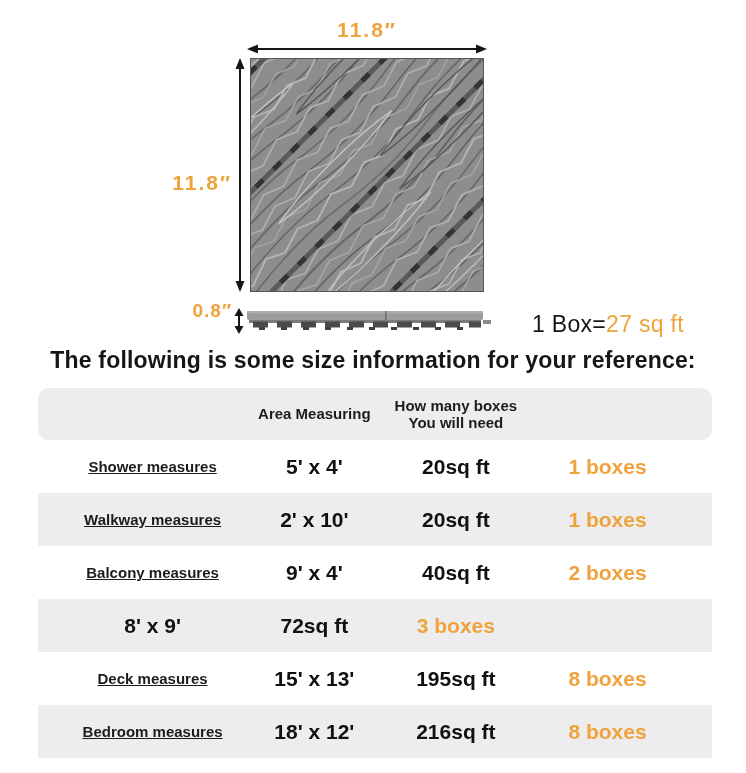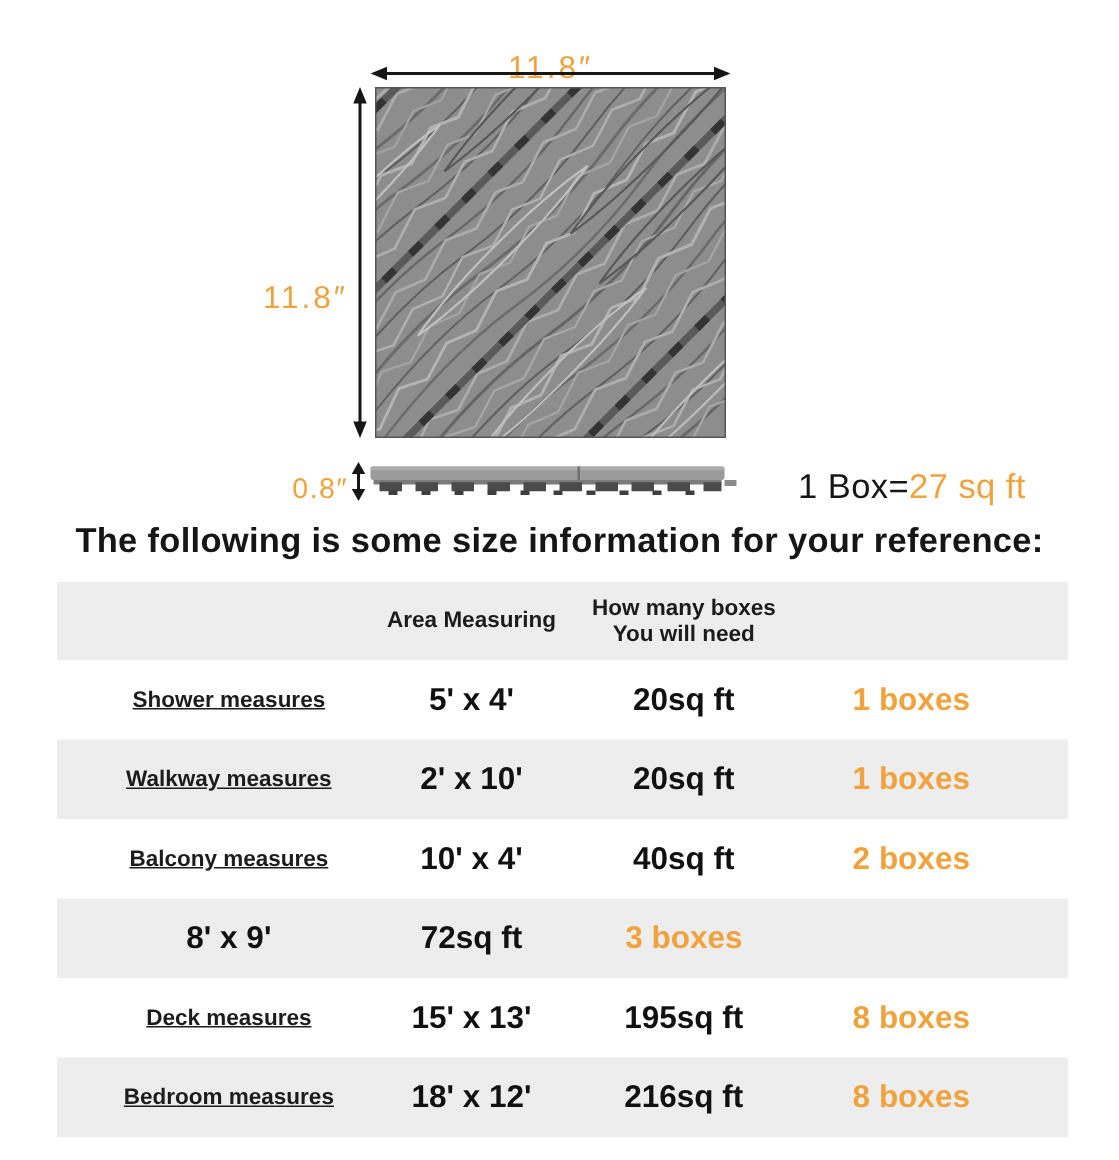--- a/index.html
+++ b/index.html
@@ -13,25 +13,24 @@
   .page{
     position:relative;
     width:746px;height:773px;
     background:#ffffff;
     overflow:hidden;
   }
   
   .dim-label{
     position:absolute;
     color:var(--accent-orange);
-    font-weight:normal;
+    font-weight:bold;
     font-size:21px;
     letter-spacing:2px;
     white-space:nowrap;
-    margin-top:16px;
   }
   .width-label{left:250px;top:18px;width:234px;text-align:center;}
   .height-label{left:140px;top:171px;width:92px;text-align:right;}
   .thickness-label{left:158px;top:300px;width:74px;text-align:right;font-size:19px;letter-spacing:1px;}
   .arrow-svg{position:absolute;display:block;}
   .h-arrow{left:247px;top:43px;}
   .v-arrow{left:234px;top:58px;}
   .t-arrow{left:233px;top:308px;}
   .tile{position:absolute;left:250px;top:58px;width:234px;height:234px;display:block;}
   .profile{position:absolute;left:243px;top:307px;width:250px;height:28px;display:block;}
@@ -53,20 +52,21 @@
     position:absolute;left:38px;top:388px;width:674px;
   }
   .t-grid{
     display:grid;
     grid-template-columns:34% 14% 28% 17% 7%;
     align-items:center;
   }
   .t-header{
     background:var(--row-gray);
     height:52px;
+    border-radius:11px;
   }
   .t-header .cell{
     font-size:15px;font-weight:bold;color:#1c1c1c;
     text-align:center;line-height:1.15;
   }
   .trow{height:53px;}
   .trow:nth-child(even){background:var(--row-gray);}
   .cell{display:flex;flex-direction:column;justify-content:center;align-items:center;white-space:nowrap;}
   .room{font-size:15px;font-weight:bold;color:#1c1c1c;text-decoration:underline;}
   .val{font-size:21px;font-weight:bold;color:#111;}
@@ -210,21 +210,21 @@
       </div>
       <div class="t-grid trow">
         <div class="cell room">Walkway measures</div>
         <div class="cell val">2' x 10'</div>
         <div class="cell val">20sq ft</div>
         <div class="cell boxes">1 boxes</div>
         <div class="cell"></div>
       </div>
       <div class="t-grid trow">
         <div class="cell room">Balcony measures</div>
-        <div class="cell val">10' x 4'</div>
+        <div class="cell val">9' x 4'</div>
         <div class="cell val">40sq ft</div>
         <div class="cell boxes">2 boxes</div>
         <div class="cell"></div>
       </div>
       <div class="t-grid trow">
         <div class="cell val">8' x 9'</div>
         <div class="cell val">72sq ft</div>
         <div class="cell boxes">3 boxes</div>
         <div class="cell"></div>
       </div>

